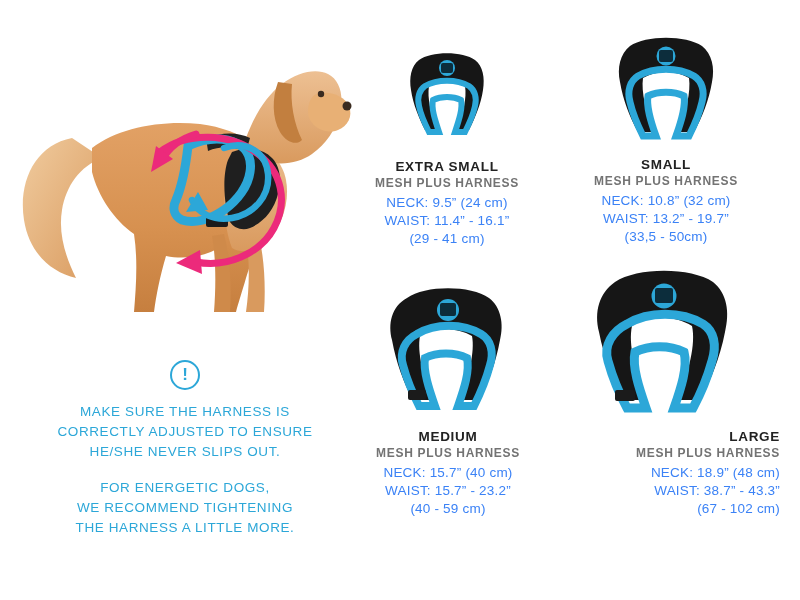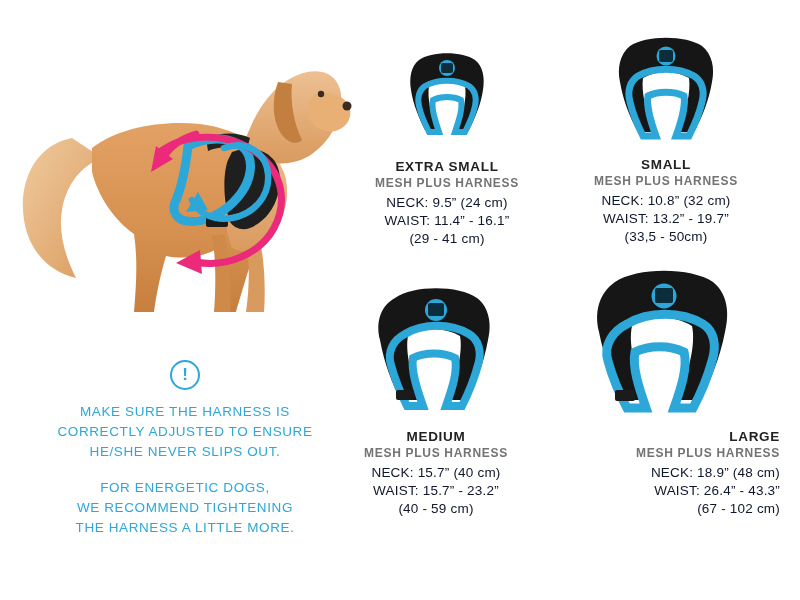--- a/index.html
+++ b/index.html
@@ -81,29 +81,29 @@
     font-size: 12px;
     letter-spacing: 0.7px;
     font-weight: bold;
     color: #737373;
     text-transform: uppercase;
     line-height: 17px;
     margin-bottom: 2px;
   }
   .p-spec {
     font-size: 13.5px;
-    color: #0f172a;
+    color: #3b82f6;
     line-height: 18px;
     letter-spacing: 0.2px;
   }
 
   
   #prod-xs   { left: 352px; top: 46px;  width: 190px; }
   #prod-sm   { left: 552px; top: 30px;  width: 228px; }
-  #prod-md   { left: 336px; top: 280px; width: 200px; }
+  #prod-md   { left: 348px; top: 280px; width: 200px; }
   #prod-lg   { left: 548px; top: 262px; width: 232px; text-align: right; }
 </style>
 </head>
 <body>
 
 <div class="stage">
 
   <div class="dog-panel">
     <svg class="dog-svg" width="350" height="330" viewBox="0 0 350 330">
       <defs>
@@ -262,17 +262,17 @@
                C138,117 131,133 124,146 L105,146 C112,126 119,105 115,90
                C101,83 80,83 66,90 C63,105 70,126 77,146 L58,146
                C51,133 44,117 39,99 C34,83 44,69 58,62 Z" fill="none" stroke="#2ca7d8" stroke-width="9"></path>
       <circle cx="95" cy="34" r="12.5" fill="#2ca7d8"></circle>
       <rect x="86" y="26" width="18" height="15" rx="2" fill="#0c2d3c"></rect>
       <rect x="46" y="128" width="20" height="11" rx="2" fill="#1b1b1b"></rect>
     </svg>
     <div class="p-title">LARGE</div>
     <div class="p-sub">MESH PLUS HARNESS</div>
     <div class="p-spec">NECK: 18.9” (48 cm)</div>
-    <div class="p-spec">WAIST: 26.4” - 43.3”</div>
+    <div class="p-spec">WAIST: 38.7” - 43.3”</div>
     <div class="p-spec">(67 - 102 cm)</div>
   </div>
 
 </div>
 
 </body></html>

